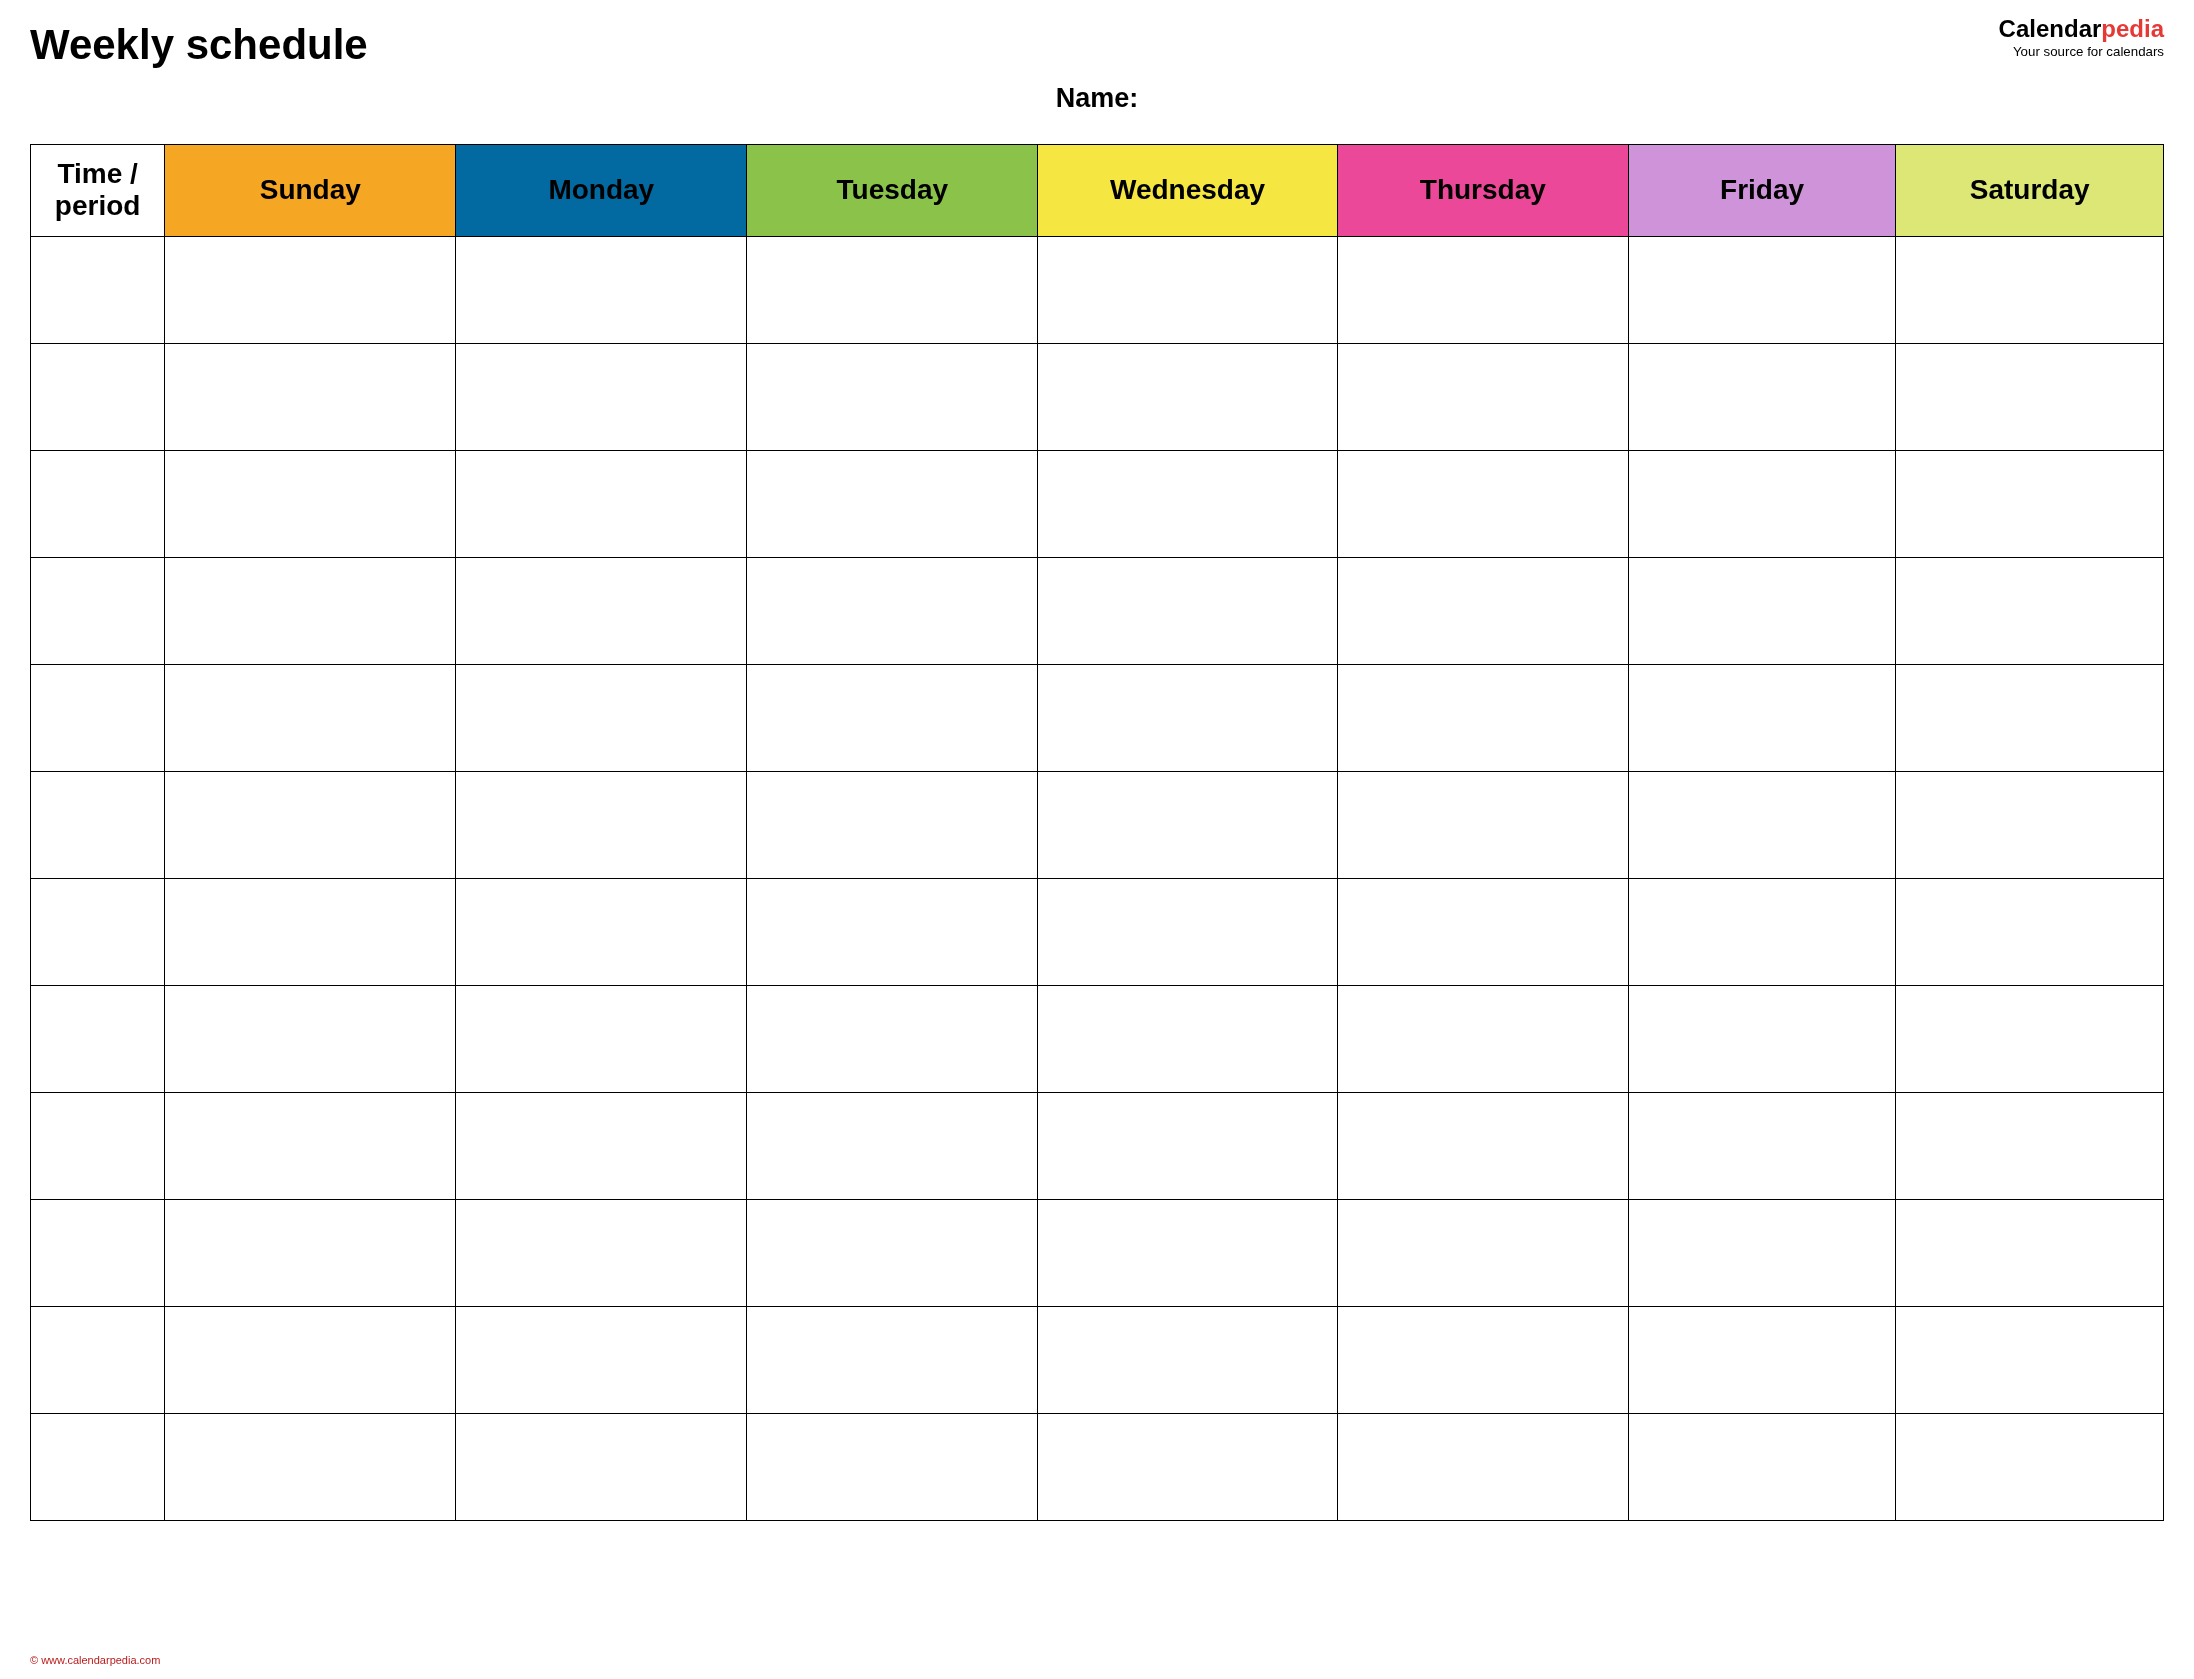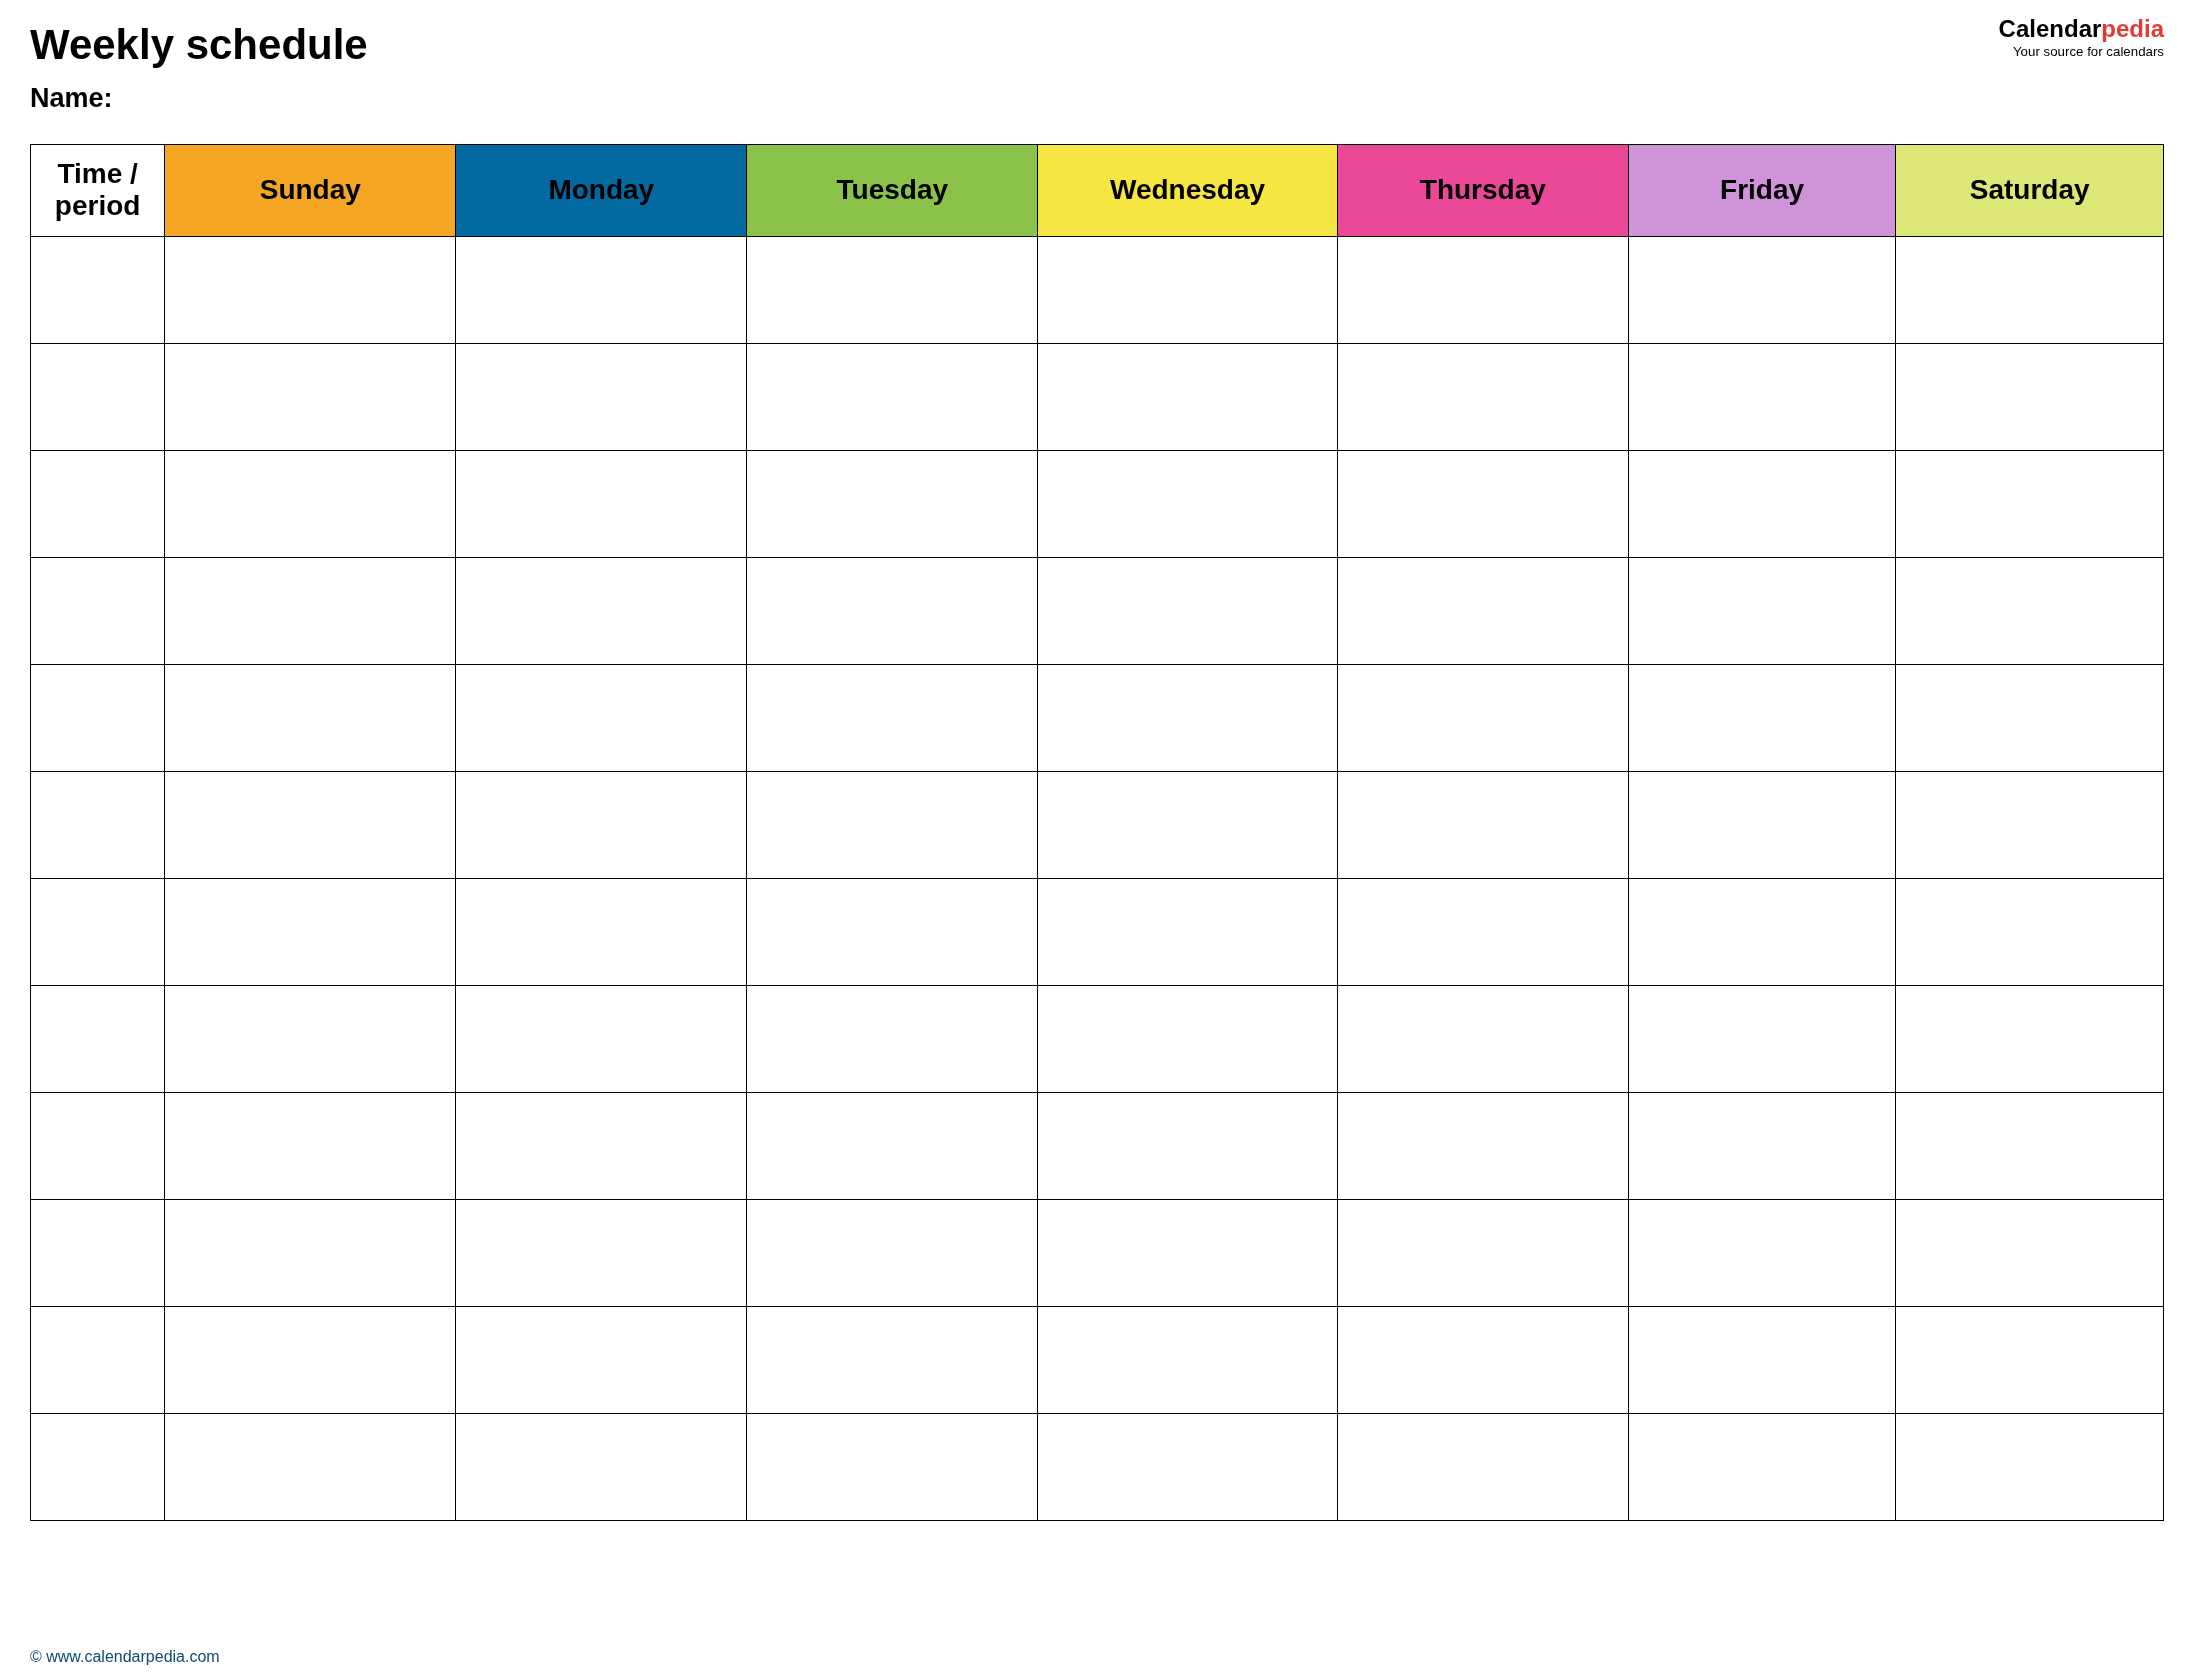--- a/index.html
+++ b/index.html
@@ -23,20 +23,21 @@
       color: #000000;
       margin-bottom: 15px;
       line-height: 1.1;
     }
 
     .name-row {
       font-size: 27px;
       font-weight: bold;
       color: #000000;
       margin-bottom: 30px;
+      text-align: center;
     }
 
     .schedule-table {
       width: 100%;
       border-collapse: collapse;
       border: 1.5px solid #000000;
     }
 
     .schedule-table th,
     .schedule-table td {
@@ -121,22 +122,22 @@
     .logo-tagline {
       font-size: 13.3px;
       color: #000000;
       display: block;
     }
 
     .footer {
       position: absolute;
       bottom: 13.3px;
       left: 30px;
-      font-size: 16px;
-      color: #0c4a6e;
+      font-size: 11px;
+      color: #b91c1c;
       margin-top: 40px;
     }
   </style>
 </head>
 <body>
 
 <div class="logo-area">
   <div class="logo-calendar">
     <span class="bold">Calendar</span><span class="red bold">pedia</span>
     <span class="logo-tagline">Your source for calendars</span>

